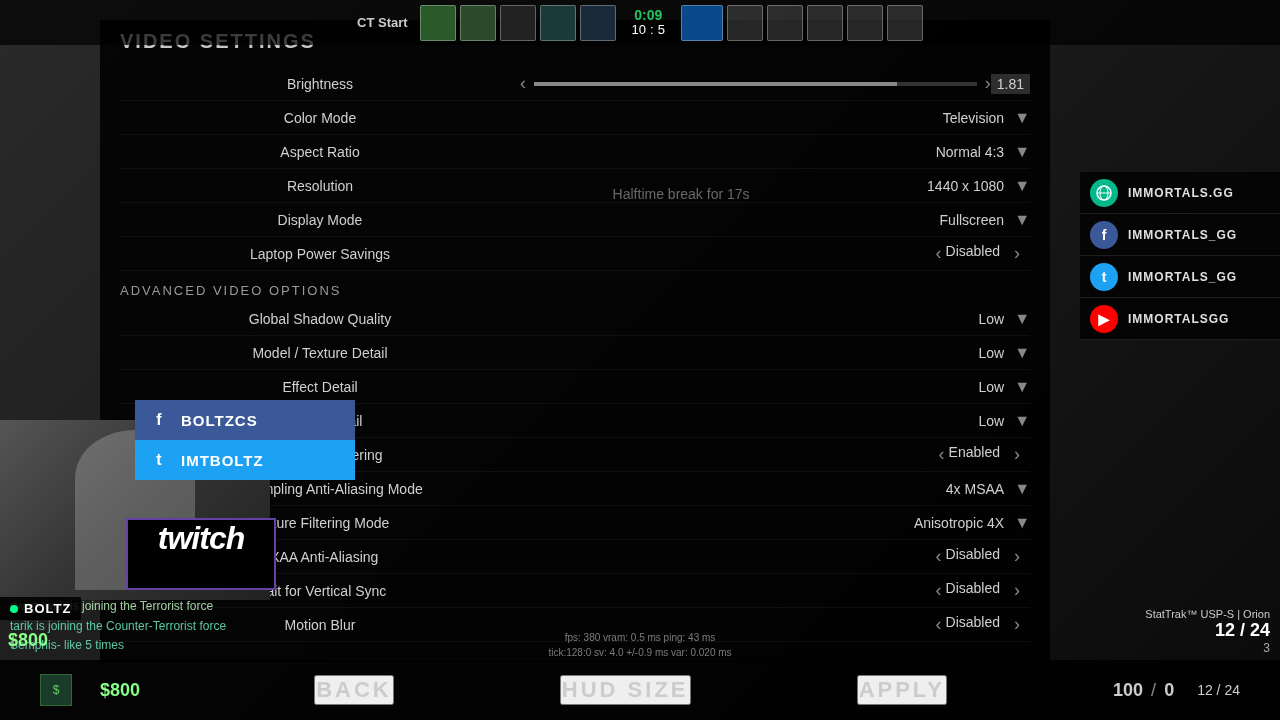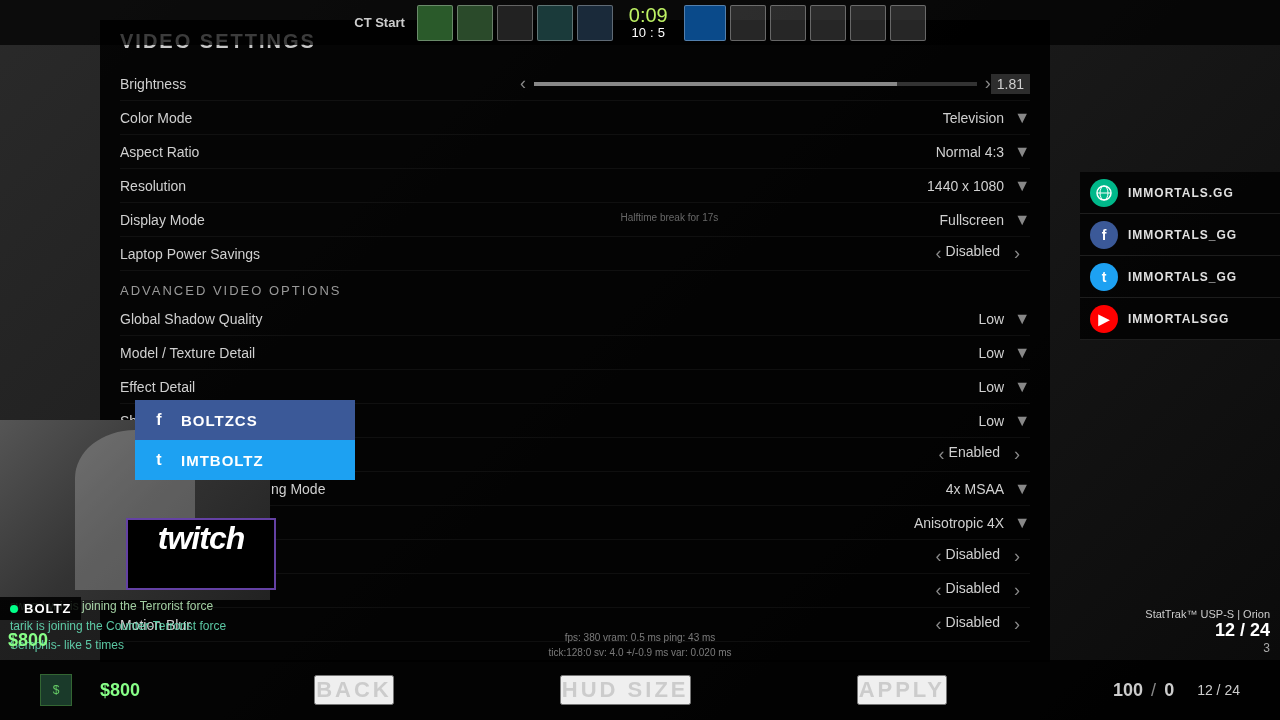--- a/index.html
+++ b/index.html
@@ -54,23 +54,23 @@
     }
 
     .hud-center {
       display: flex;
       flex-direction: column;
       align-items: center;
       margin: 0 12px;
     }
 
     .hud-timer {
-      color: #bef264;
-      font-size: 20px;
-      font-weight: normal;
+      color: #22c55e;
+      font-size: 14px;
+      font-weight: bold;
       line-height: 1;
     }
 
     .hud-score {
       color: #fff;
       font-size: 13px;
       display: flex;
       gap: 4px;
     }
 
@@ -91,20 +91,21 @@
       letter-spacing: 2px;
       margin-bottom: 14px;
       text-transform: uppercase;
     }
 
     .setting-row {
       display: flex;
       align-items: center;
       height: 34px;
       border-bottom: 1px solid rgba(255,255,255,0.05);
+      text-align: center;
     }
 
     .setting-label {
       color: #d0d0d0;
       font-size: 14px;
       flex: 0 0 400px;
     }
 
     .setting-value {
       color: #d0d0d0;
@@ -168,25 +169,25 @@
       color: #999;
       font-size: 13px;
       letter-spacing: 2px;
       padding: 12px 0 4px;
       text-transform: uppercase;
     }
 
     
     .halftime-notice {
       position: absolute;
-      top: 212px;
+      top: 186px;
       left: 50%;
       transform: translateX(-20%);
       color: rgba(200,200,200,0.5);
-      font-size: 10px;
+      font-size: 14px;
       z-index: 6;
       text-align: right;
     }
 
     
     .right-sidebar {
       position: absolute;
       right: 0;
       top: 172px;
       width: 200px;

